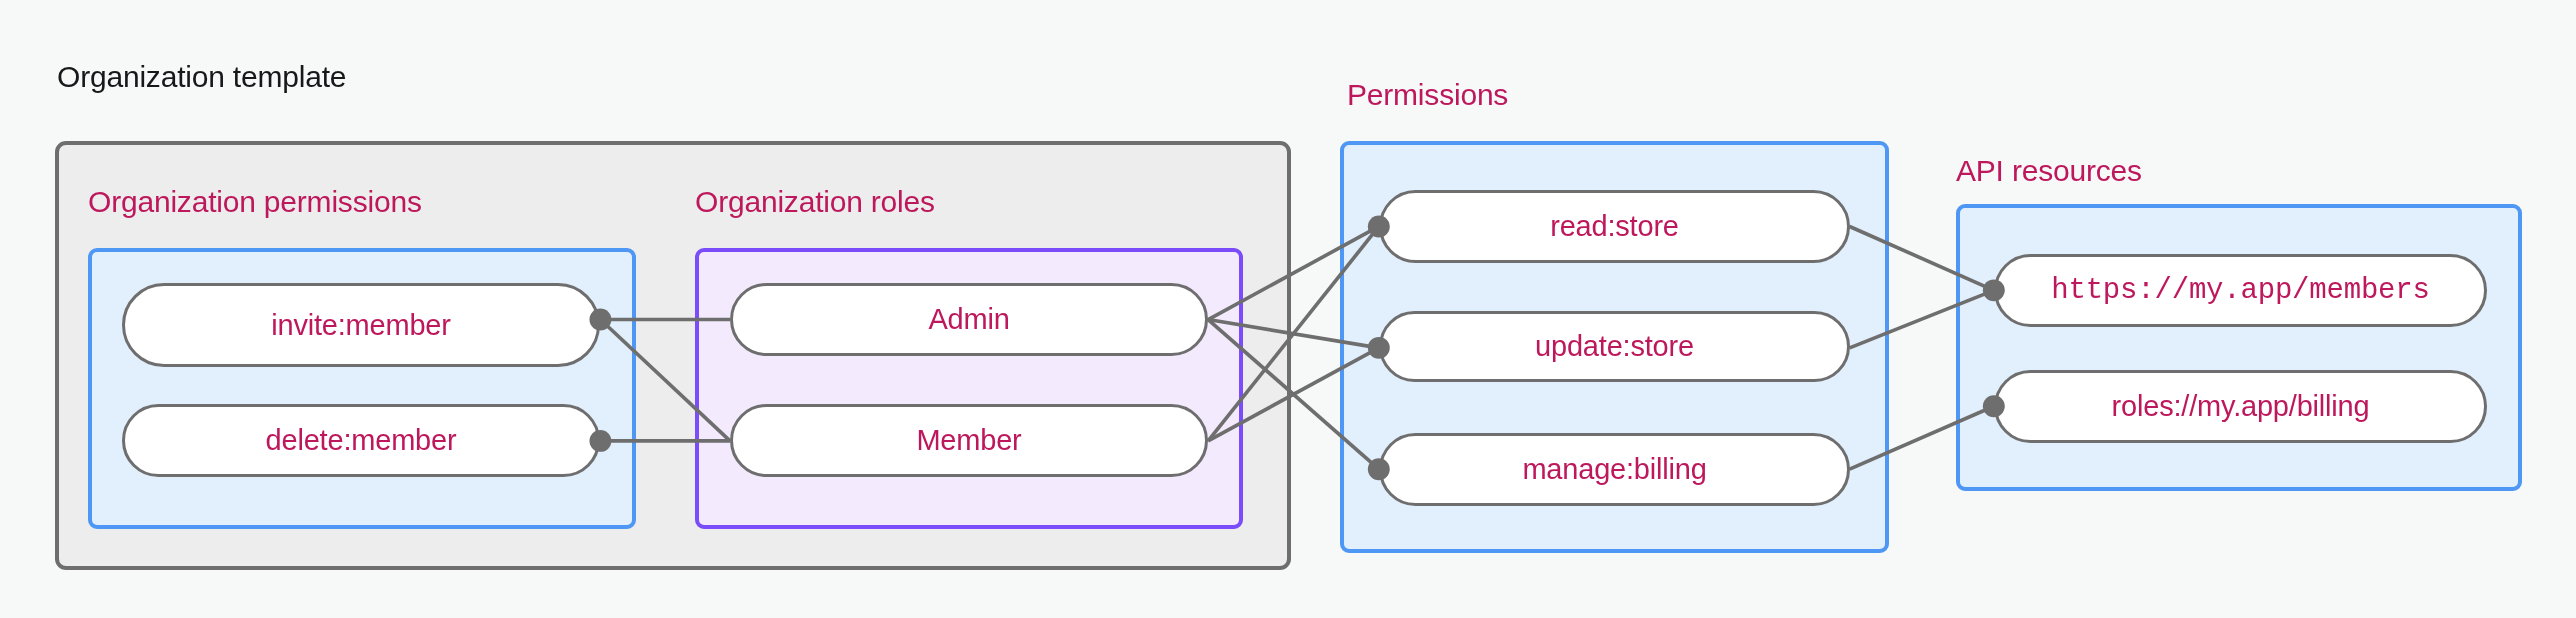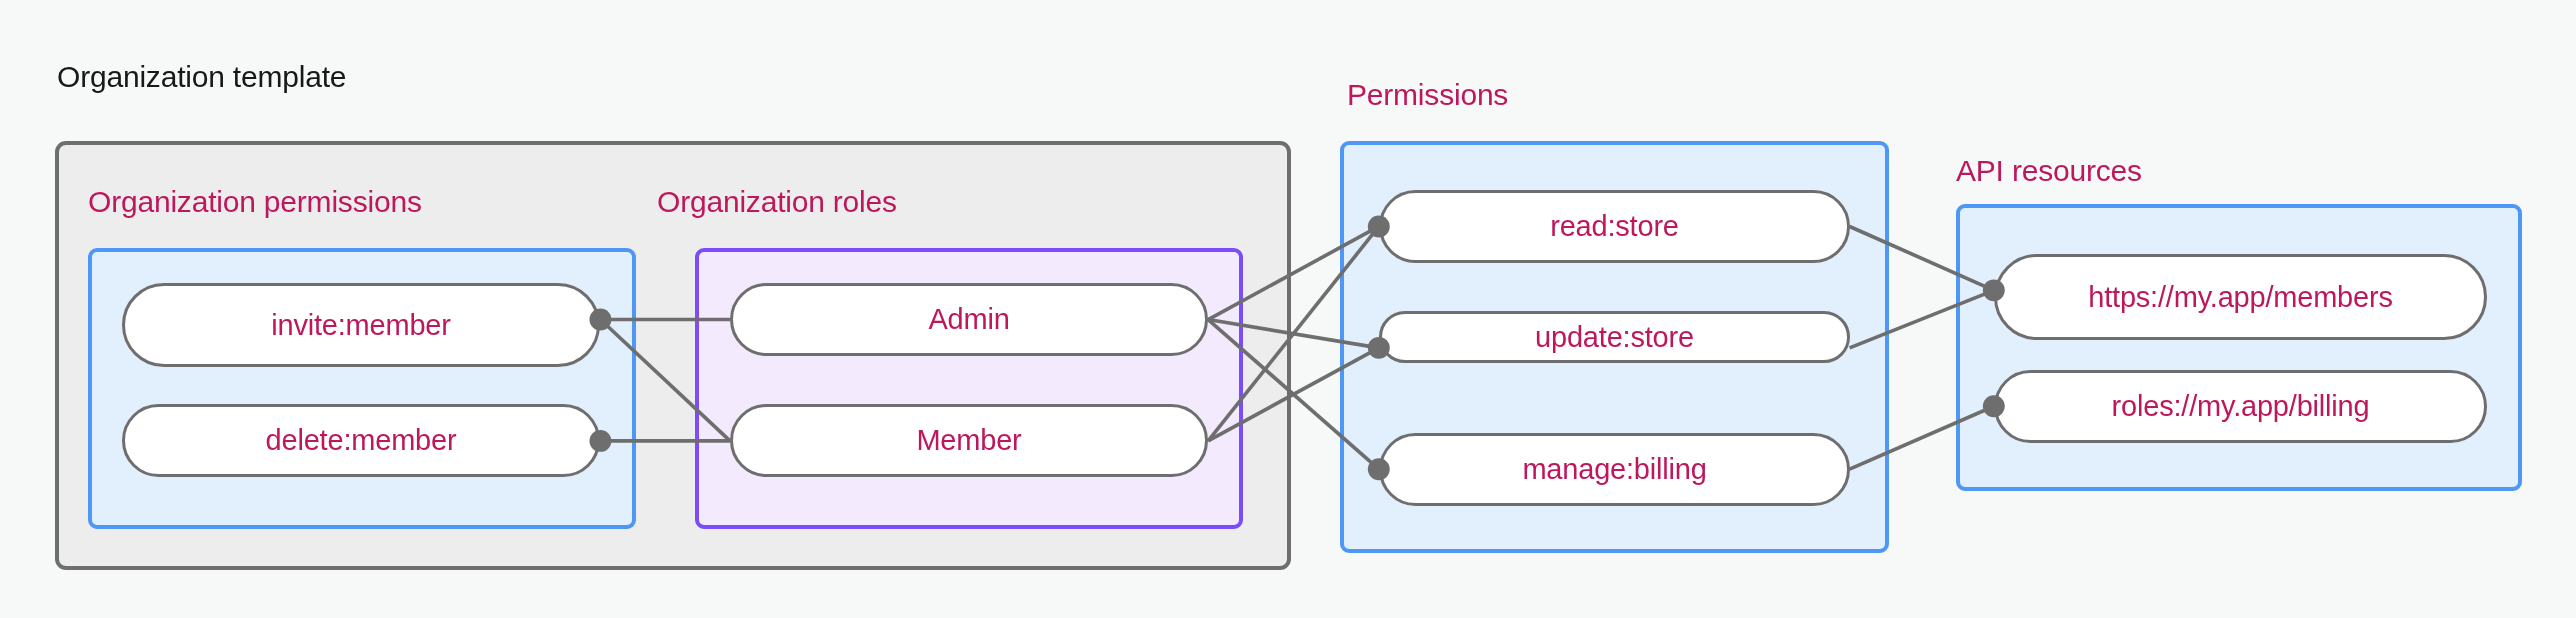--- a/index.html
+++ b/index.html
@@ -105,43 +105,43 @@
   <div class="tpl-box" style="left:55px; top:141px; width:1236px; height:429px;"></div>
 
   <div class="sub-title" style="left:88px; top:187px;">Organization permissions</div>
 
   <div class="grp-box grp-blue" style="left:88px; top:248px; width:548px; height:281px;"></div>
 
   <div class="pill" style="left:122px; top:283px; width:478px; height:84px;">invite:member</div>
 
   <div class="pill" style="left:122px; top:404px; width:478px; height:73px;">delete:member</div>
 
-  <div class="sub-title" style="left:657px; top:187px;">Organization roles</div>
+  <div class="sub-title" style="left:695px; top:187px;">Organization roles</div>
 
   <div class="grp-box grp-purple" style="left:695px; top:248px; width:548px; height:281px;"></div>
 
   <div class="pill" style="left:730px; top:283px; width:478px; height:73px;">Admin</div>
 
   <div class="pill" style="left:730px; top:404px; width:478px; height:73px;">Member</div>
 
   <div class="sub-title" style="left:1347px; top:80px;">Permissions</div>
 
   <div class="grp-box grp-blue" style="left:1340px; top:141px; width:549px; height:412px;"></div>
 
   <div class="pill" style="left:1379px; top:190px; width:471px; height:73px;">read:store</div>
 
-  <div class="pill" style="left:1379px; top:311px; width:471px; height:52px;">update:store</div>
+  <div class="pill" style="left:1379px; top:311px; width:471px; height:71px;">update:store</div>
 
   <div class="pill" style="left:1379px; top:433px; width:471px; height:73px;">manage:billing</div>
 
   <div class="sub-title" style="left:1956px; top:156px;">API resources</div>
 
   <div class="grp-box grp-blue" style="left:1956px; top:204px; width:566px; height:287px;"></div>
 
-  <div class="pill" style="left:1994px; top:254px; width:493px; height:86px;">https://my.app/members</div>
+  <div class="pill" style="left:1994px; top:254px; width:493px; height:73px;font-family:Liberation Mono, monospace;">https://my.app/members</div>
 
   <div class="pill" style="left:1994px; top:370px; width:493px; height:73px;">roles://my.app/billing</div>
 
   <svg id="edges" viewBox="0 0 2823 678" xmlns="http://www.w3.org/2000/svg">
 
     <line class="edge-line" x1="658" y1="350" x2="800" y2="350"></line>
 
     <line class="edge-line" x1="658" y1="350" x2="800" y2="483"></line>
 
     <line class="edge-line" x1="658" y1="483" x2="800" y2="483"></line>

